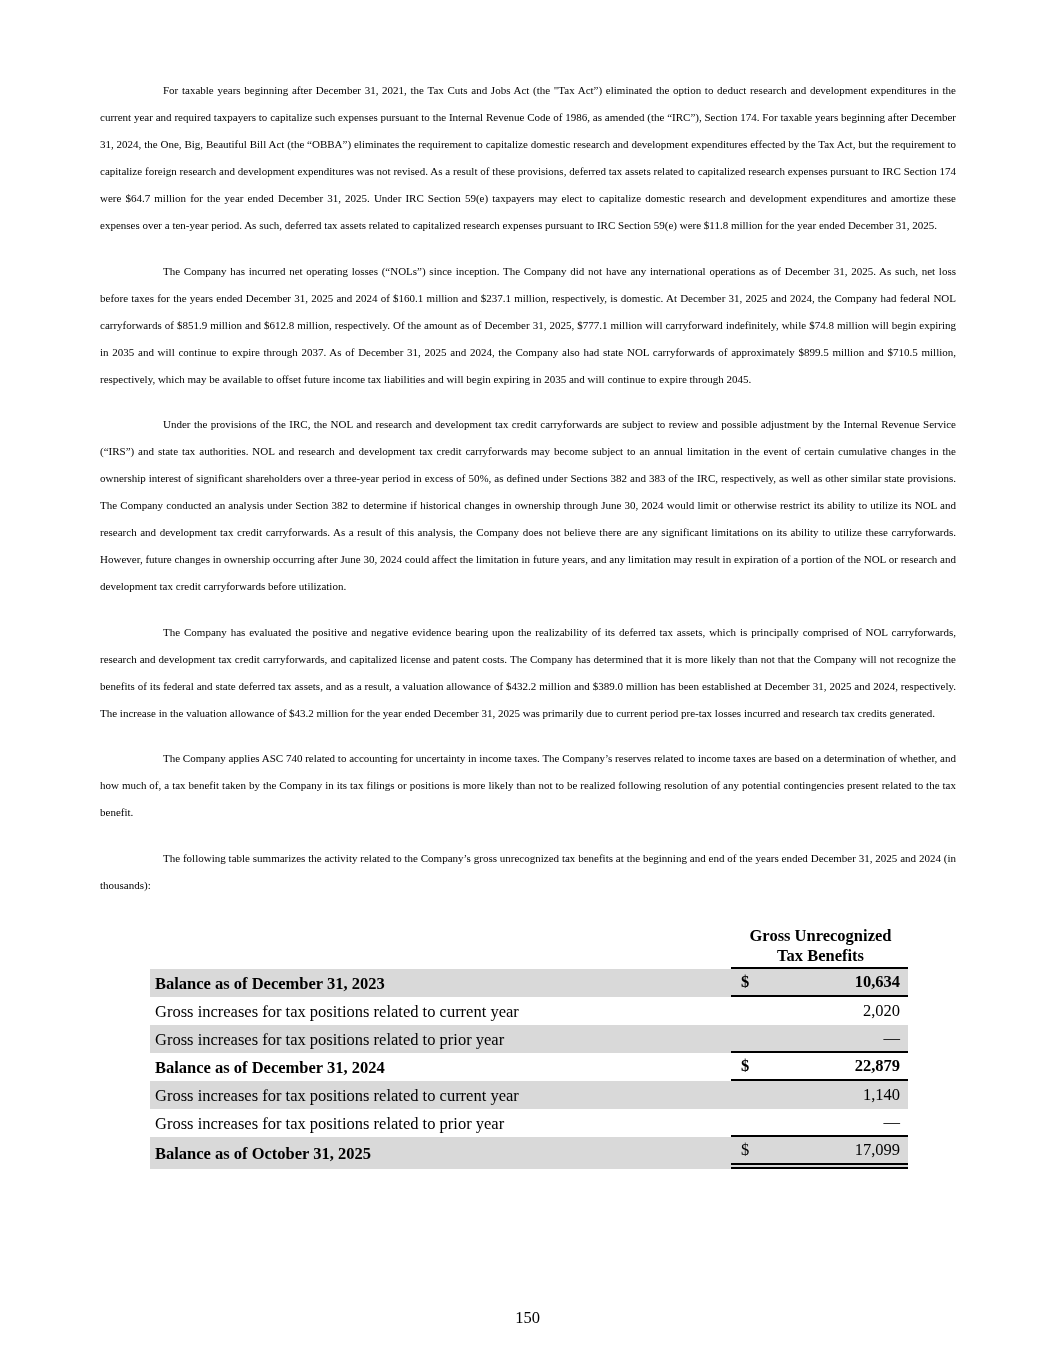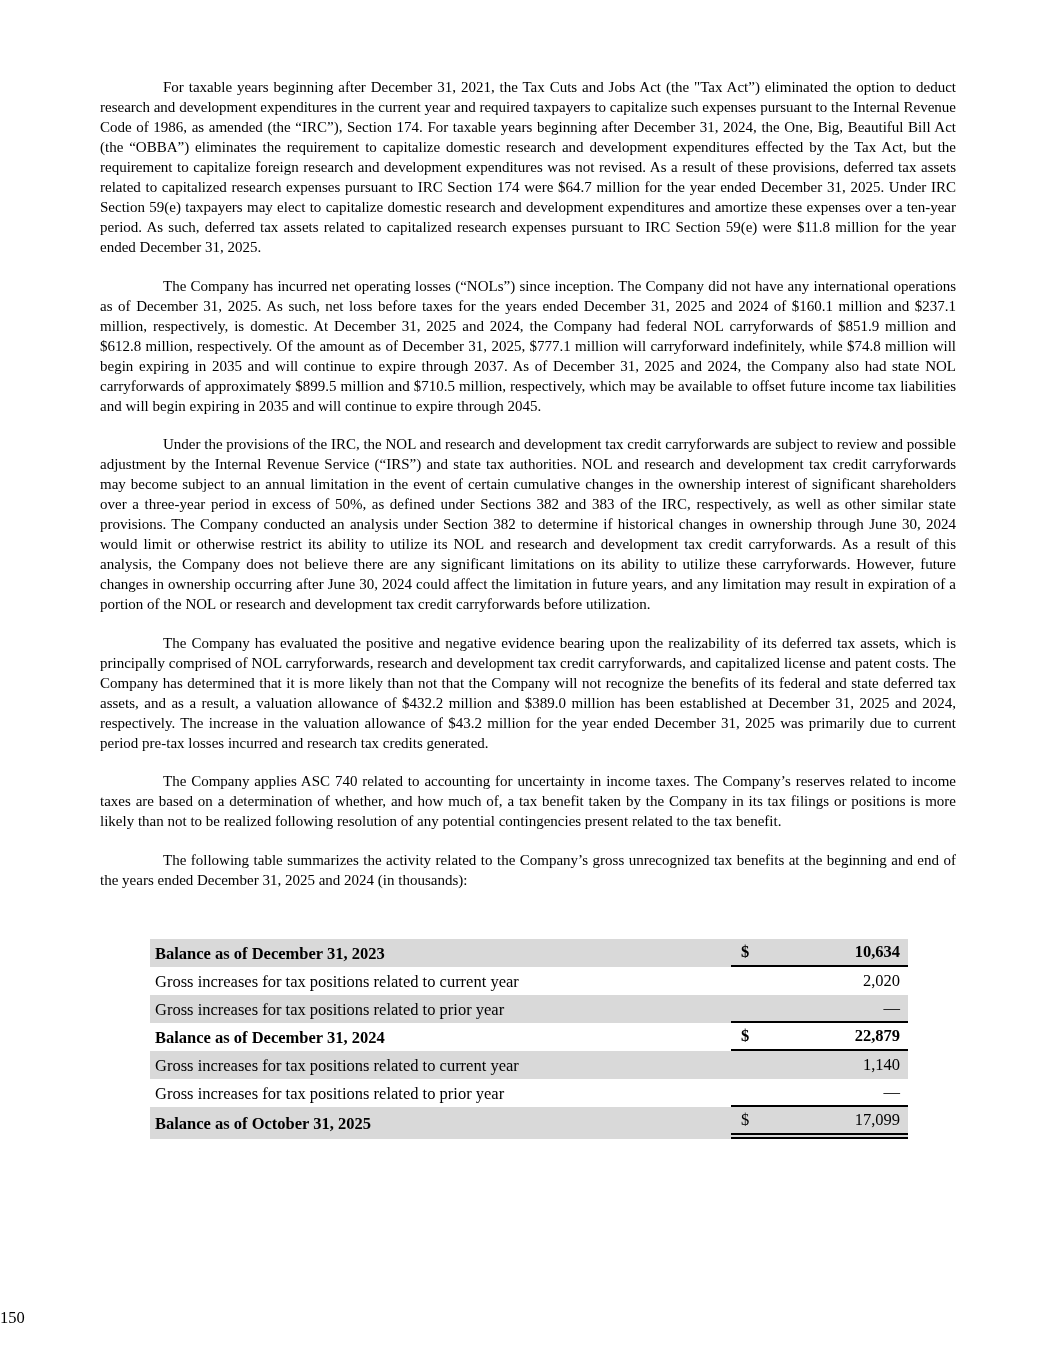--- a/index.html
+++ b/index.html
@@ -15,22 +15,22 @@
     font-family: "Liberation Serif", serif;
     color: #000000;
   }
   .content {
     position: absolute;
     left: 100px;
     top: 77px;
     width: 856px;
   }
   p.para {
-    font-size: 15px;
-    line-height: 20px;
+    font-size: 11px;
+    line-height: 27px;
     text-align: justify;
     text-indent: 63px;
     margin: 0 0 18.5px 0;
   }
   
   .tax-table {
     margin: 24px 48px 0 50px; 
     font-size: 16.5px;
   }
   .t-row {
@@ -69,40 +69,44 @@
   .b-single   { border-bottom: 2px solid #000; }
   .b-double   { border-bottom: 6px double #000; }
   .bold-label .t-label  { font-weight: bold; }
   .bold-amount .t-amount { font-weight: bold; }
   
   .page-number {
     position: absolute;
     top: 1308px;
     left: 0;
     width: 100%;
-    text-align: left;
+    text-align: center;
     font-size: 16.5px;
   }
 </style>
 </head>
 <body>
 
 <div class="content">
 
   <p class="para">For taxable years beginning after December 31, 2021, the Tax Cuts and Jobs Act (the "Tax Act”) eliminated the option to deduct research and development expenditures in the current year and required taxpayers to capitalize such expenses pursuant to the Internal Revenue Code of 1986, as amended (the “IRC”), Section 174. For taxable years beginning after December 31, 2024, the One, Big, Beautiful Bill Act (the “OBBA”) eliminates the requirement to capitalize domestic research and development expenditures effected by the Tax Act, but the requirement to capitalize foreign research and development expenditures was not revised. As a result of these provisions, deferred tax assets related to capitalized research expenses pursuant to IRC Section 174 were $64.7 million for the year ended December 31, 2025. Under IRC Section 59(e) taxpayers may elect to capitalize domestic research and development expenditures and amortize these expenses over a ten-year period. As such, deferred tax assets related to capitalized research expenses pursuant to IRC Section 59(e) were $11.8 million for the year ended December 31, 2025.</p>
   <p class="para">The Company has incurred net operating losses (“NOLs”) since inception. The Company did not have any international operations as of December 31, 2025. As such, net loss before taxes for the years ended December 31, 2025 and 2024 of $160.1 million and $237.1 million, respectively, is domestic. At December 31, 2025 and 2024, the Company had federal NOL carryforwards of $851.9 million and $612.8 million, respectively. Of the amount as of December 31, 2025, $777.1 million will carryforward indefinitely, while $74.8 million will begin expiring in 2035 and will continue to expire through 2037. As of December 31, 2025 and 2024, the Company also had state NOL carryforwards of approximately $899.5 million and $710.5 million, respectively, which may be available to offset future income tax liabilities and will begin expiring in 2035 and will continue to expire through 2045.</p>
   <p class="para">Under the provisions of the IRC, the NOL and research and development tax credit carryforwards are subject to review and possible adjustment by the Internal Revenue Service (“IRS”) and state tax authorities. NOL and research and development tax credit carryforwards may become subject to an annual limitation in the event of certain cumulative changes in the ownership interest of significant shareholders over a three-year period in excess of 50%, as defined under Sections 382 and 383 of the IRC, respectively, as well as other similar state provisions. The Company conducted an analysis under Section 382 to determine if historical changes in ownership through June 30, 2024 would limit or otherwise restrict its ability to utilize its NOL and research and development tax credit carryforwards. As a result of this analysis, the Company does not believe there are any significant limitations on its ability to utilize these carryforwards. However, future changes in ownership occurring after June 30, 2024 could affect the limitation in future years, and any limitation may result in expiration of a portion of the NOL or research and development tax credit carryforwards before utilization.</p>
   <p class="para">The Company has evaluated the positive and negative evidence bearing upon the realizability of its deferred tax assets, which is principally comprised of NOL carryforwards, research and development tax credit carryforwards, and capitalized license and patent costs. The Company has determined that it is more likely than not that the Company will not recognize the benefits of its federal and state deferred tax assets, and as a result, a valuation allowance of $432.2 million and $389.0 million has been established at December 31, 2025 and 2024, respectively. The increase in the valuation allowance of $43.2 million for the year ended December 31, 2025 was primarily due to current period pre-tax losses incurred and research tax credits generated.</p>
   <p class="para">The Company applies ASC 740 related to accounting for uncertainty in income taxes. The Company’s reserves related to income taxes are based on a determination of whether, and how much of, a tax benefit taken by the Company in its tax filings or positions is more likely than not to be realized following resolution of any potential contingencies present related to the tax benefit.</p>
   <p class="para">The following table summarizes the activity related to the Company’s gross unrecognized tax benefits at the beginning and end of the years ended December 31, 2025 and 2024 (in thousands):</p>
 
   <div class="tax-table">
 
     <div class="t-row t-head">
       <div class="t-label"></div>
+      <div class="t-amount b-single">
+        <div>Gross Unrecognized</div>
+        <div>Tax Benefits</div>
+      </div>
     </div>
 
     <div class="t-row shaded bold-label bold-amount">
       <div class="t-label">Balance as of December 31, 2023</div>
       <div class="t-amount b-single">
         <span>$</span>
         <span>10,634</span>
       </div>
     </div>
 

